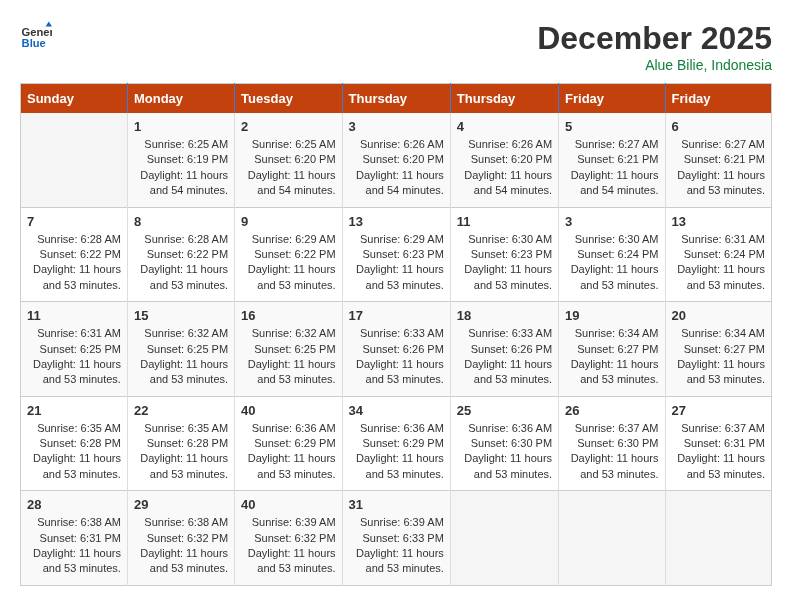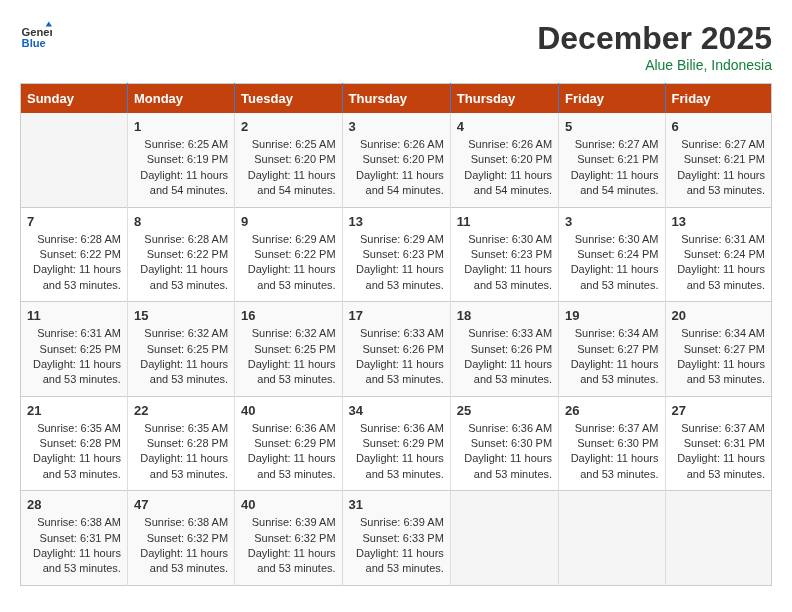--- a/index.html
+++ b/index.html
@@ -284,21 +284,21 @@
         </td>
       </tr>
       <tr>
         <td>
           <span class="day-num">28</span>
           <div class="cell-info" style="white-space: pre-line;">Sunrise: 6:38 AM
 Sunset: 6:31 PM
 Daylight: 11 hours and 53 minutes.</div>
         </td>
         <td>
-          <span class="day-num">47</span>
+          <span class="day-num">29</span>
           <div class="cell-info" style="white-space: pre-line;">Sunrise: 6:38 AM
 Sunset: 6:32 PM
 Daylight: 11 hours and 53 minutes.</div>
         </td>
         <td>
           <span class="day-num">40</span>
           <div class="cell-info" style="white-space: pre-line;">Sunrise: 6:39 AM
 Sunset: 6:32 PM
 Daylight: 11 hours and 53 minutes.</div>
         </td>

